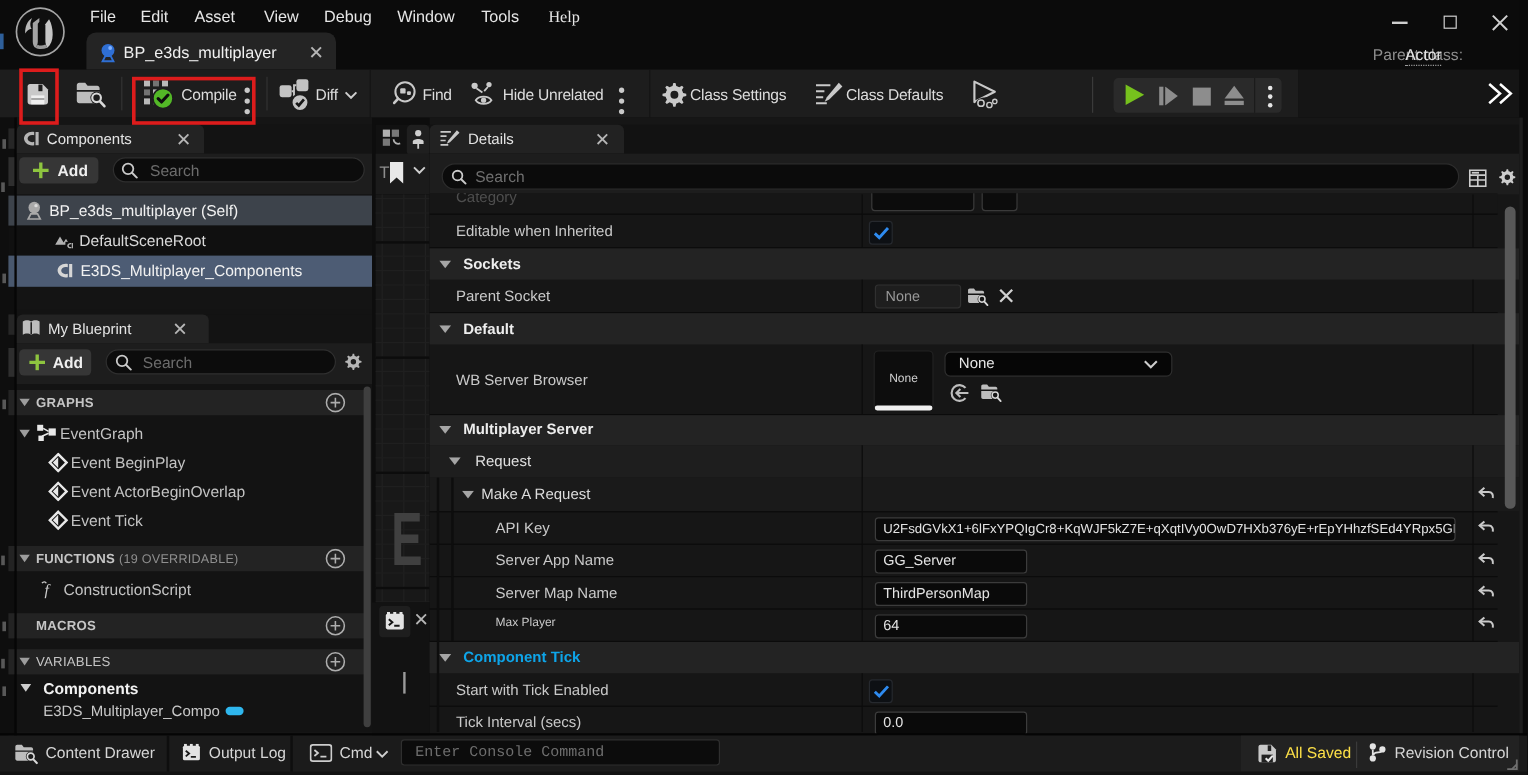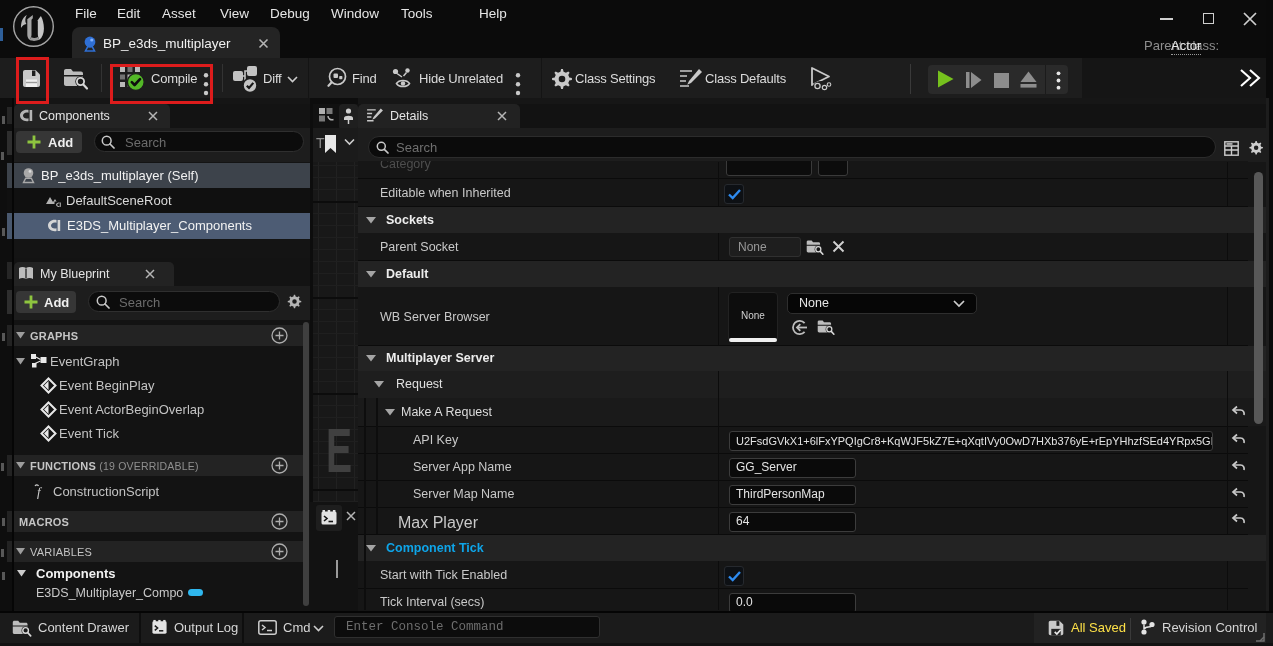--- a/index.html
+++ b/index.html
@@ -24,21 +24,21 @@
 <path d="M19.3 36.7 C21.8 38.2 25.6 38.3 29.5 36.8 L27.9 34.0 C25.4 35.2 23.3 35.2 21.4 34.2 Z" fill="#999999"></path>
 </svg>
 <div class="abs txt" id="menubar" style="left:0;top:6px;color:#e6e6e6;font-size:13.5px;">
       <span style="position:absolute;left:75px;top:0;">File</span>
       <span style="position:absolute;left:117px;top:0;">Edit</span>
       <span style="position:absolute;left:162px;top:0;">Asset</span>
       <span style="position:absolute;left:220px;top:0;">View</span>
       <span style="position:absolute;left:270px;top:0;">Debug</span>
       <span style="position:absolute;left:331px;top:0;">Window</span>
       <span style="position:absolute;left:401px;top:0;">Tools</span>
-      <span style="position:absolute;left:479px;top:0;">Help</span>
+      <span style="position:absolute;left:457px;top:0;font-family:Liberation Serif, serif;">Help</span>
     </div>
 
 <div class="abs" style="left:1160px;top:18px;width:13px;height:1.6px;background:#cfcfcf;"></div>
 <div class="abs" style="left:1203px;top:13px;width:11px;height:11px;border:1.6px solid #cfcfcf;"></div>
 <svg class="abs" style="left:1243px;top:12px;" width="14" height="14" viewBox="0 0 14 14">
       <path d="M1 1 L13 13 M13 1 L1 13" stroke="#cfcfcf" stroke-width="1.7"></path>
     </svg>
 <div class="abs txt" style="left:1144px;top:38px;color:#8e8e8e;font-size:13px;">Parent class:</div>
 <div class="abs txt" style="left:1171px;top:38px;color:#e4e4e4;font-size:13px;border-bottom:1px dotted #9a9a9a;padding-bottom:1px;">Actor</div>
 
@@ -328,21 +328,21 @@
         <path d="M8.5 4.5 L8.5 12.5 M4.5 8.5 L12.5 8.5" stroke="#adadad" stroke-width="1.3"></path>
       </svg>
 
 <svg class="abs" style="left:33px;top:483px;" width="16" height="16" viewBox="0 0 16 16">
 <path d="M2 3 C3 1.5 5 1.5 5.5 3" fill="none" stroke="#cdcdcd" stroke-width="1.2"></path>
 <text x="4" y="13" font-family="Liberation Serif,serif" font-style="italic" font-size="13" fill="#cdcdcd">f</text>
 </svg>
 <div class="abs txt" style="left:53px;top:484px;color:#c3c3c3;font-size:13px;">ConstructionScript</div>
 
 <div class="abs" style="left:14px;top:511px;width:290px;height:21px;background:#232323;"></div>
-<div class="abs txt" style="left:19px;top:516px;color:#c5c5c5;font-size:11px;font-weight:bold;letter-spacing:.2px;">MACROS</div>
+<div class="abs txt" style="left:30px;top:516px;color:#c5c5c5;font-size:11px;font-weight:bold;letter-spacing:.2px;">MACROS</div>
 <svg class="abs" style="left:271px;top:513px;" width="17" height="17" viewBox="0 0 17 17">
         <circle cx="8.5" cy="8.5" r="7.5" fill="none" stroke="#adadad" stroke-width="1.3"></circle>
         <path d="M8.5 4.5 L8.5 12.5 M4.5 8.5 L12.5 8.5" stroke="#adadad" stroke-width="1.3"></path>
       </svg>
 
 <div class="abs" style="left:14px;top:541px;width:290px;height:21px;background:#232323;"></div>
 <svg class="abs" style="left:16px;top:548px;" width="9" height="7" viewBox="0 0 9 7">
         <path d="M0 0 L9 0 L4.5 6.5 Z" fill="#9d9d9d"></path>
       </svg>
 <div class="abs txt" style="left:30px;top:546px;color:#c5c5c5;font-size:11px;font-weight:normal;letter-spacing:.2px;">VARIABLES</div>
@@ -561,21 +561,21 @@
 <div class="abs txt" style="left:413px;top:460px;color:#c9c9c9;font-size:12.5px;">Server App Name</div>
 <div class="abs" style="left:729px;top:458px;width:127px;height:20px;background:#0a0a0a;border:1px solid #3c3c3c;border-radius:3px;"></div>
 <div class="abs txt" style="left:736px;top:460px;color:#e4e4e4;font-size:12px;">GG_Server</div>
 <div class="abs" style="left:358px;top:480px;width:890px;height:1px;background:#0b0b0b;"></div>
 
 <div class="abs txt" style="left:413px;top:487px;color:#c9c9c9;font-size:12.5px;">Server Map Name</div>
 <div class="abs" style="left:729px;top:485px;width:127px;height:20px;background:#0a0a0a;border:1px solid #3c3c3c;border-radius:3px;"></div>
 <div class="abs txt" style="left:736px;top:487px;color:#e4e4e4;font-size:12px;">ThirdPersonMap</div>
 <div class="abs" style="left:358px;top:507px;width:890px;height:1px;background:#0b0b0b;"></div>
 
-<div class="abs txt" style="left:398px;top:514px;color:#c9c9c9;font-size:16px;">Max Player</div>
+<div class="abs txt" style="left:413px;top:514px;color:#c9c9c9;font-size:10px;">Max Player</div>
 <div class="abs" style="left:729px;top:512px;width:127px;height:20px;background:#0a0a0a;border:1px solid #3c3c3c;border-radius:3px;"></div>
 <div class="abs txt" style="left:736px;top:514px;color:#e4e4e4;font-size:12px;">64</div>
 <div class="abs" style="left:358px;top:534px;width:890px;height:1px;background:#0b0b0b;"></div>
 
 <div class="abs" style="left:358px;top:535px;width:908px;height:26px;background:#232323;"></div>
 <svg class="abs" style="left:366px;top:545px;" width="10" height="7" viewBox="0 0 10 7">
         <path d="M0 0 L10 0 L5 6.5 Z" fill="#a5a5a5"></path>
       </svg>
 <div class="abs txt" style="left:386px;top:541px;color:#0ea5e9;font-size:12.5px;font-weight:bold;">Component Tick</div>
 

